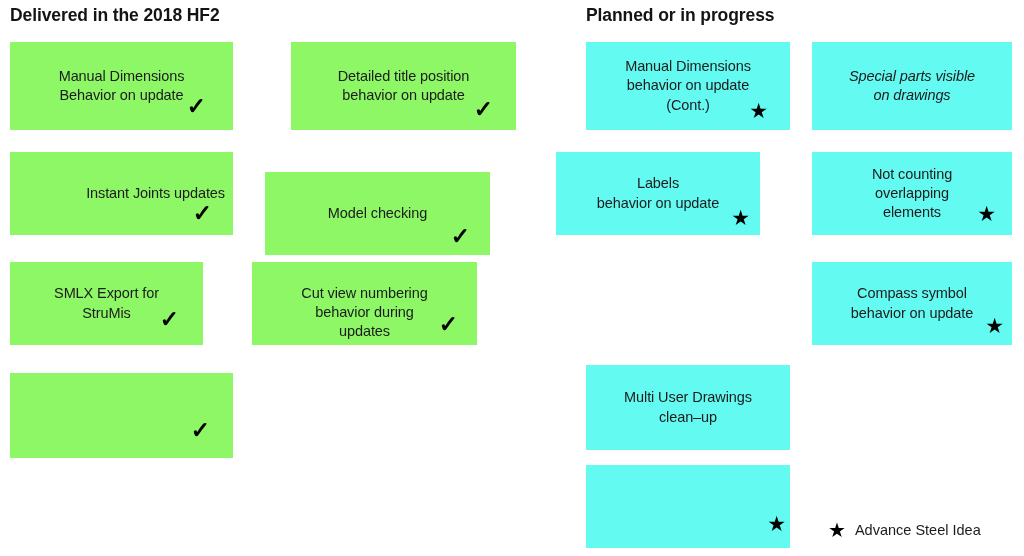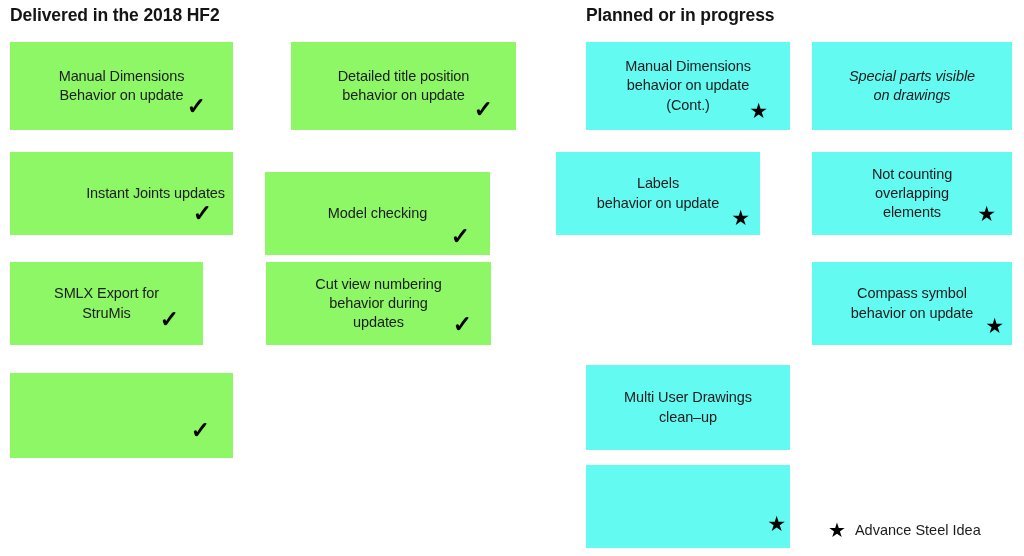--- a/index.html
+++ b/index.html
@@ -123,21 +123,21 @@
     <span class="label">Detailed title position
 behavior on update</span>
     <span class="mark check" style="right:23px; bottom:9px;">✓</span>
   </div>
 
   <div class="card green" style="left:265px; top:136px; width:225px; height:83px;margin-top:36px;">
     <span class="label">Model checking</span>
     <span class="mark check" style="right:20px; bottom:7px;">✓</span>
   </div>
 
-  <div class="card green" style="left:266px; top:262px; width:225px; height:83px;">
+  <div class="card green" style="left:252px; top:262px; width:225px; height:83px;align-items:flex-end;">
     <span class="label">Cut view numbering
 behavior during
 updates</span>
     <span class="mark check" style="right:19px; bottom:9px;">✓</span>
   </div>
 
   <div class="card cyan" style="left:586px; top:42px; width:204px; height:88px;">
     <span class="label">Manual Dimensions
 behavior on update
 (Cont.)</span>

